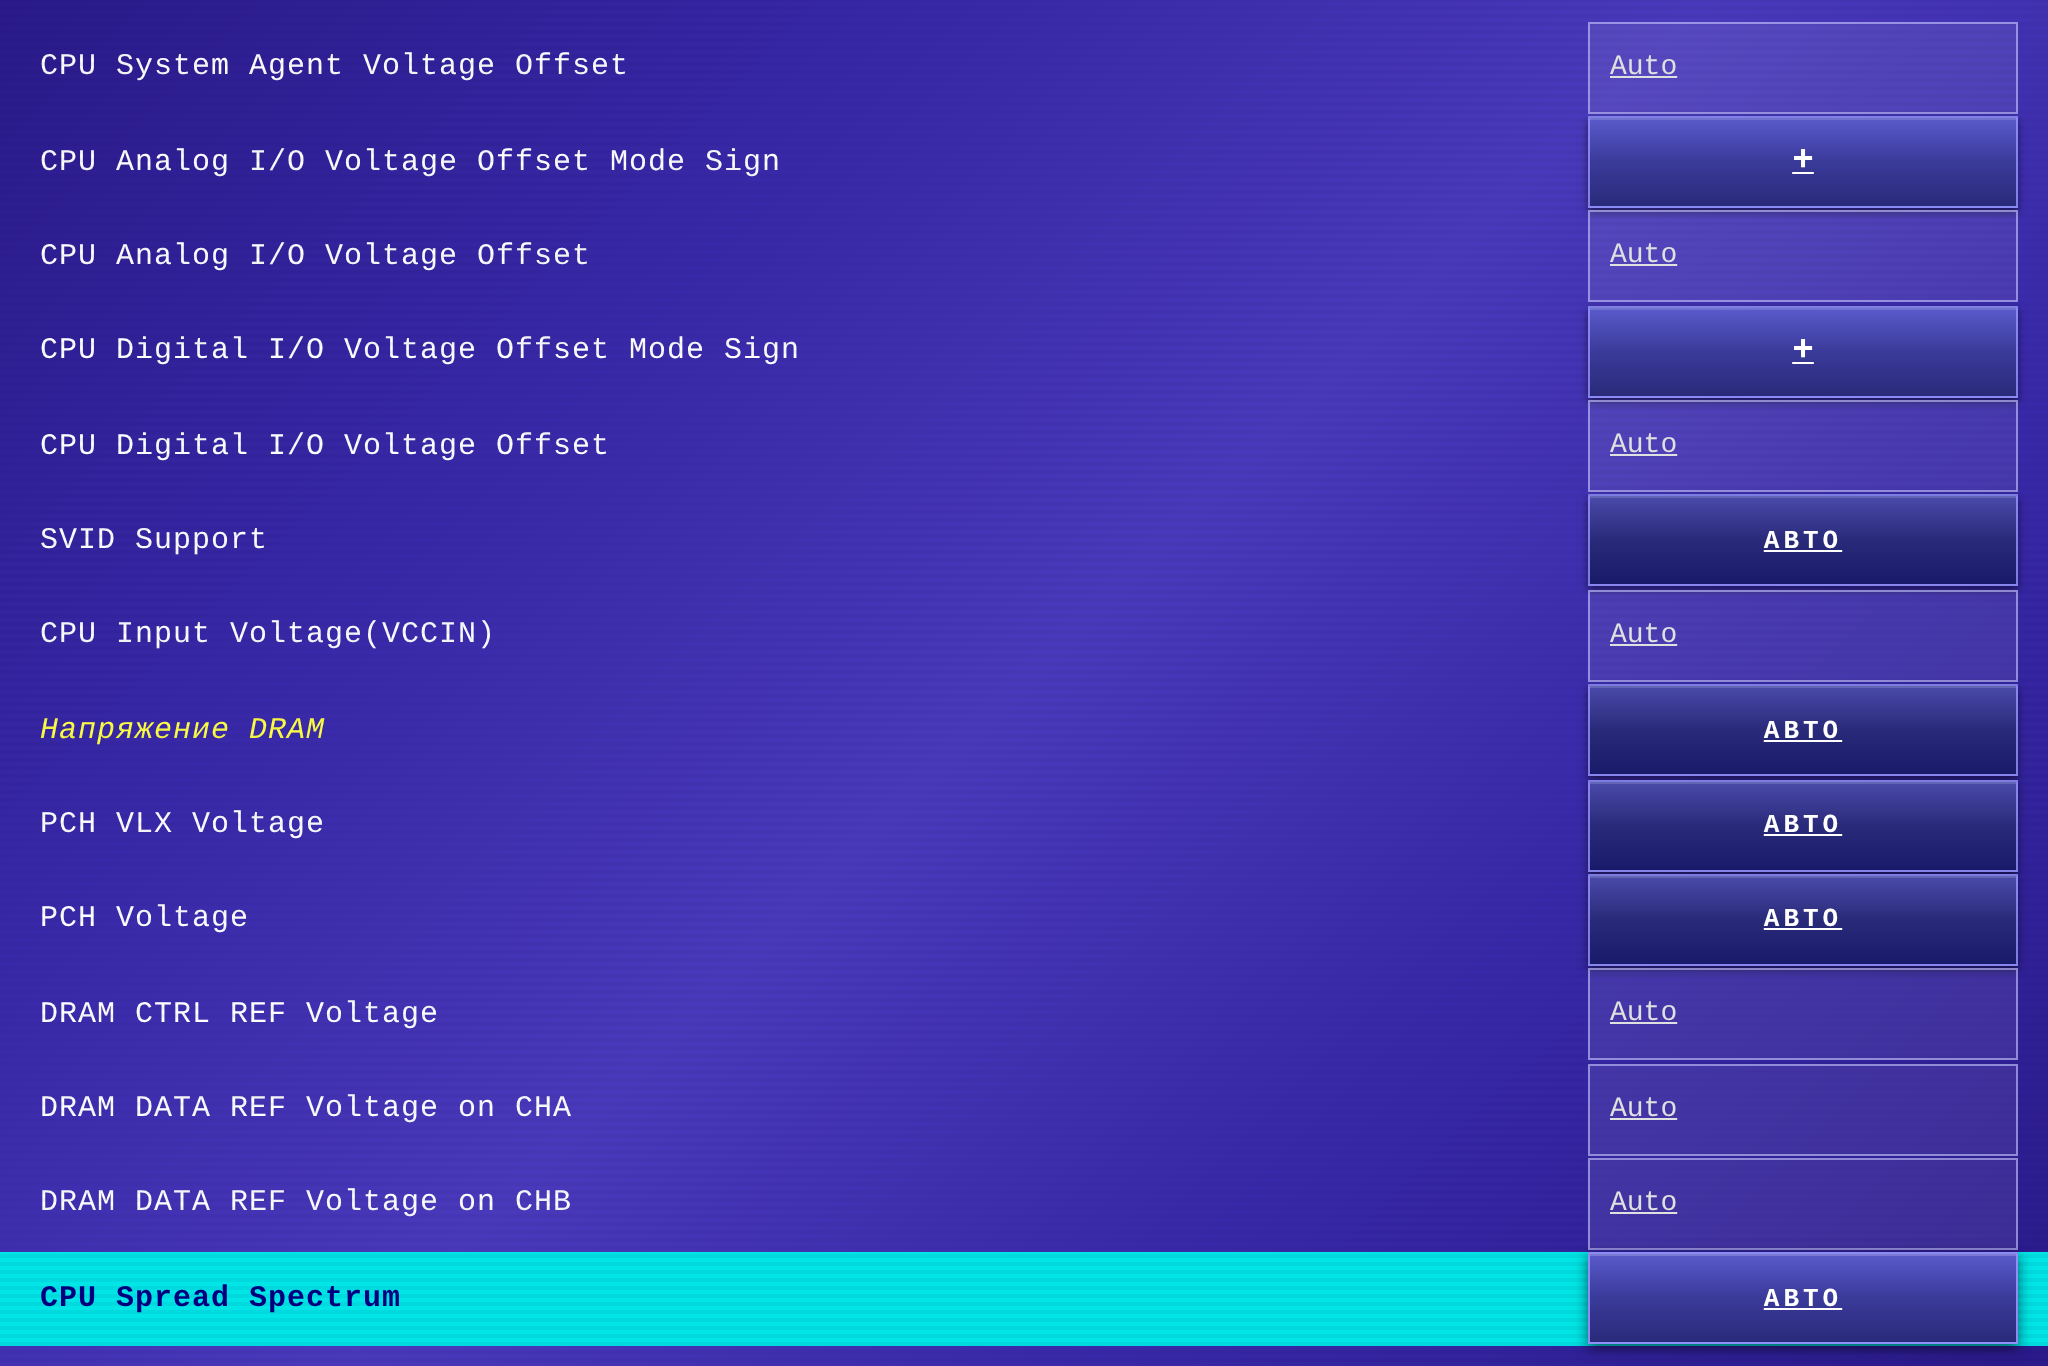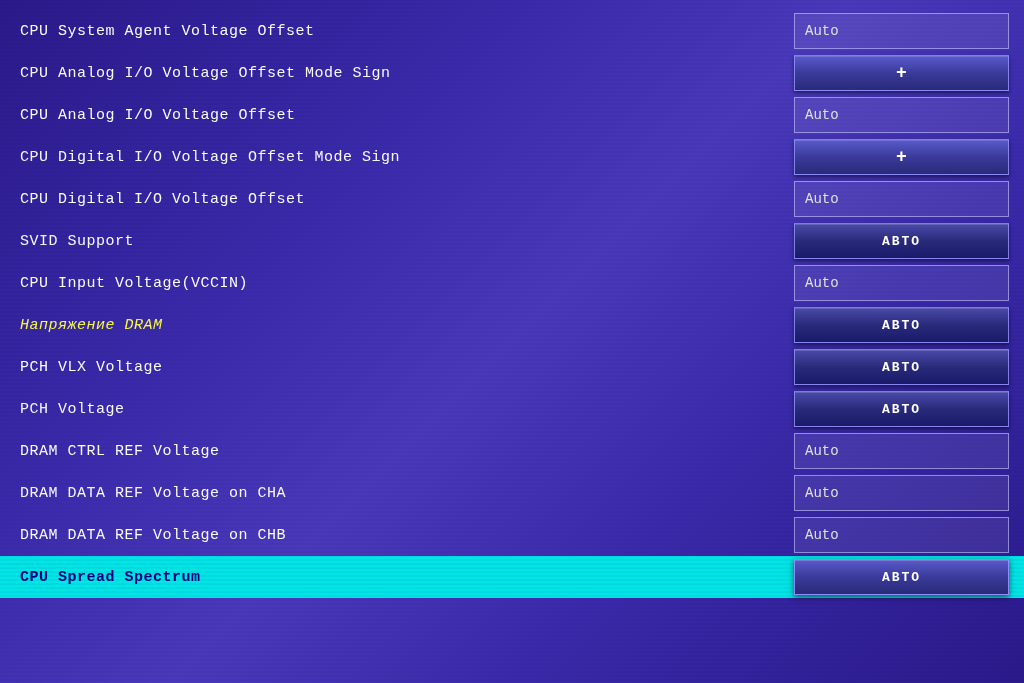--- a/index.html
+++ b/index.html
@@ -49,30 +49,31 @@
       font-family: 'Courier New', Courier, monospace;
     }
 
     .label-text.yellow {
       color: #ffff44;
       font-style: italic;
     }
 
     .value-box {
       min-width: 215px;
-      height: 36px;
+      height: 46px;
       background: rgba(255,255,255,0.12);
       border: 1px solid rgba(255,255,255,0.5);
       display: flex;
       align-items: center;
       justify-content: center;
       color: #ffffff;
       font-family: 'Courier New', Courier, monospace;
       font-size: 14px;
       position: relative;
+      text-decoration: underline;
     }
 
     .value-box.auto-style {
       background: rgba(255,255,255,0.08);
       border: 1px solid rgba(200,200,255,0.6);
       color: #e0e0e0;
       font-size: 14px;
       justify-content: flex-start;
       padding-left: 10px;
     }

